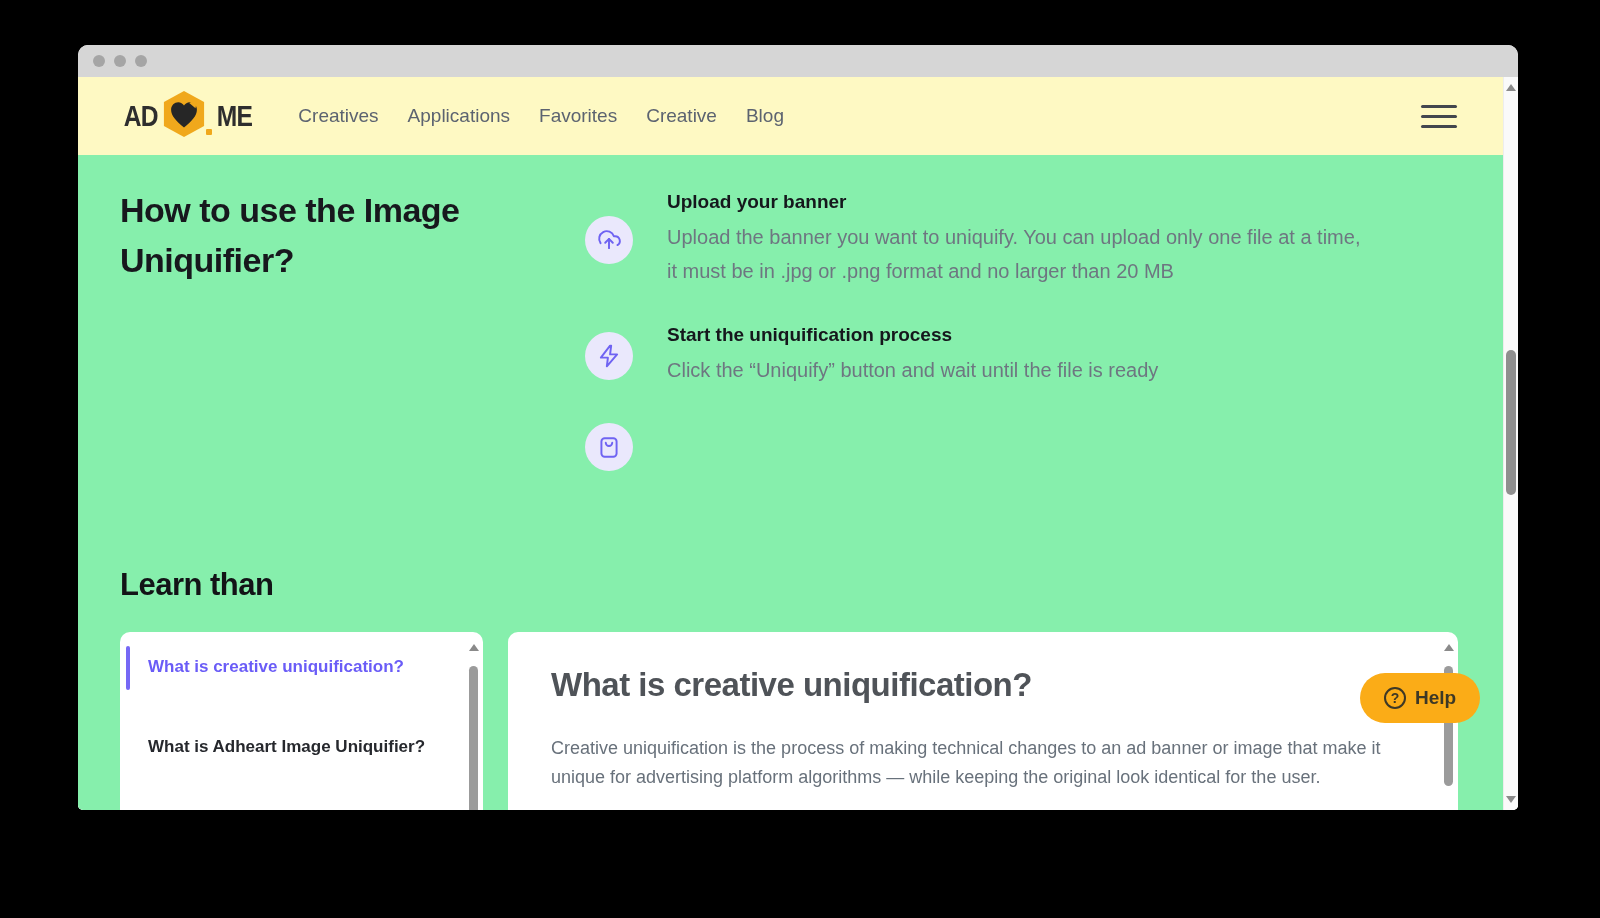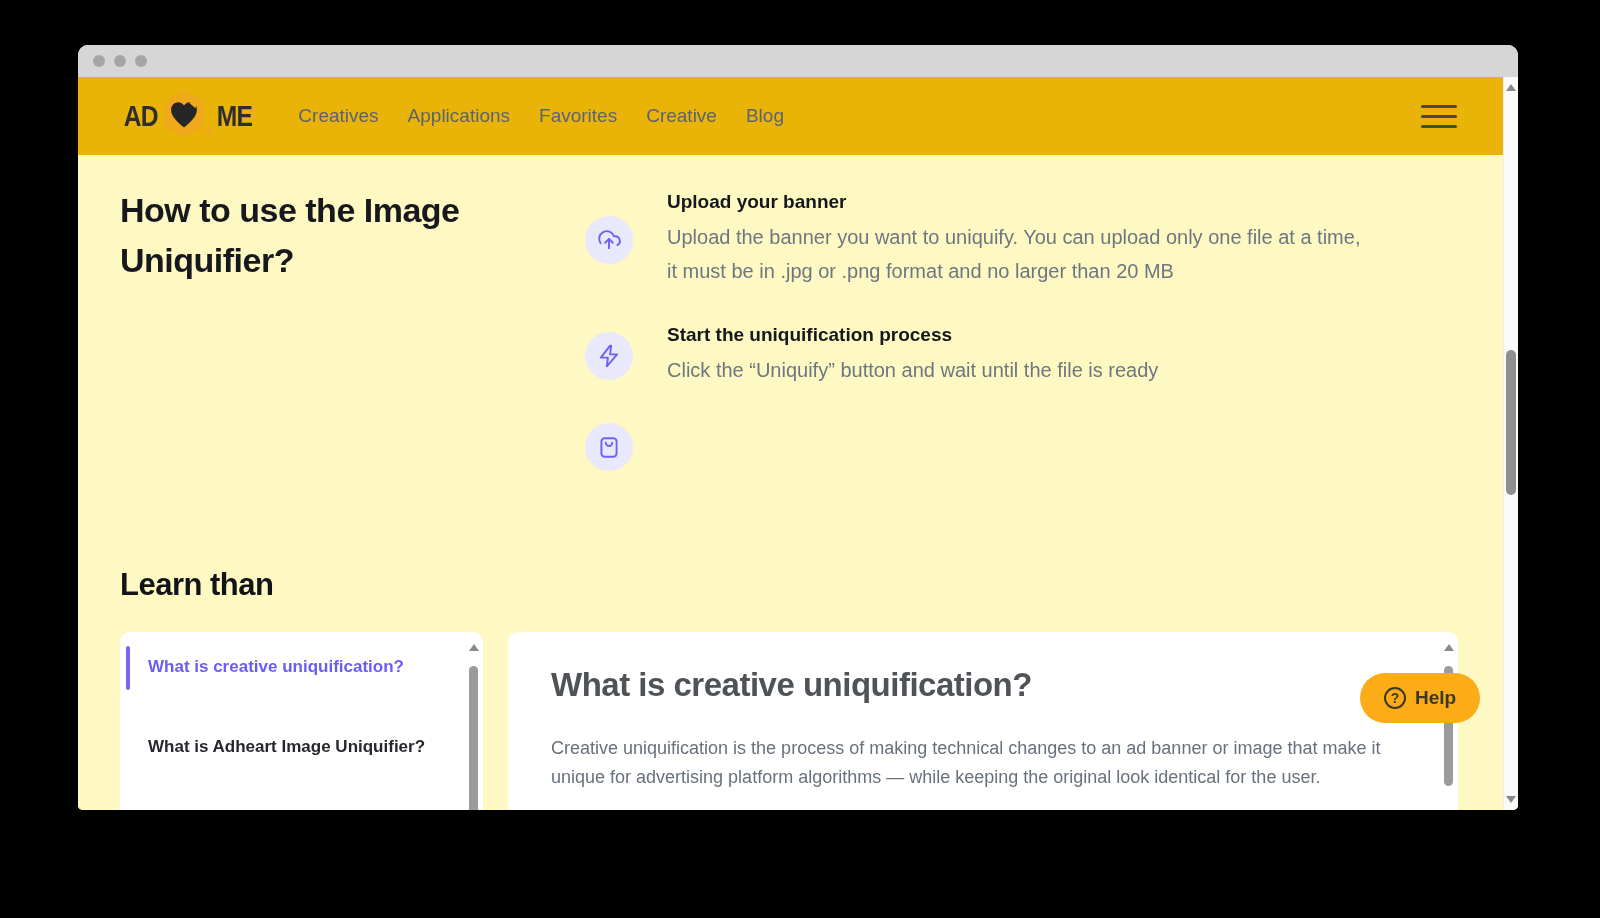--- a/index.html
+++ b/index.html
@@ -24,37 +24,37 @@
   .sb-up { position:absolute; top:7px; left:2px; width:0; height:0;
            border-left:5px solid transparent; border-right:5px solid transparent;
            border-bottom:7px solid #8a8a8a; }
   .sb-down { position:absolute; bottom:7px; left:2px; width:0; height:0;
            border-left:5px solid transparent; border-right:5px solid transparent;
            border-top:7px solid #8a8a8a; }
   .sb-thumb { position:absolute; top:273px; left:2px; width:10px; height:145px;
               border-radius:6px; background:#8f8f8f; }
 
   
-  .header { height:78px; background:#eab308; display:flex; align-items:center;
+  .header { height:78px; background:#fef9c3; display:flex; align-items:center;
             padding:0 46px 0 42px; }
   .logo { display:flex; align-items:center; cursor:pointer; }
   .logo-txt { display:inline-block; font-size:30px; font-weight:800; color:#2e2e2e;
               letter-spacing:-1px; transform:scaleX(.82); }
   .logo-heart { margin:0 1px; }
   .logo-dot { width:6px; height:6px; background:#f0a81c; border-radius:1px;
               align-self:flex-end; margin:0 1px 7px -1px; }
   .nav { display:flex; gap:29px; margin-left:42px; font-size:19px; color:#5c6370; }
   .nav-item { cursor:pointer; white-space:nowrap; }
   .hamburger { margin-left:auto; width:36px; display:flex; flex-direction:column;
                gap:7px; cursor:pointer; }
   .hamburger span { height:3px; background:#43474e; border-radius:2px; }
 
   
   .content { position:absolute; top:78px; left:0; width:1425px; height:655px;
-             background:#fef9c3; overflow:hidden; }
+             background:#86efac; overflow:hidden; }
 
   .hero-title { position:absolute; left:42px; top:30px; width:410px;
                 font-size:34px; line-height:50px; font-weight:700; color:#17181d;
                 letter-spacing:-.5px; }
 
   .steps { position:absolute; left:507px; top:36px; width:790px;
            display:flex; flex-direction:column; gap:36px; }
   .step { display:flex; gap:34px; align-items:center; }
   .step-icon { width:48px; height:48px; border-radius:50%; background:#eae8fc;
                flex:none; display:flex; align-items:center; justify-content:center; }

